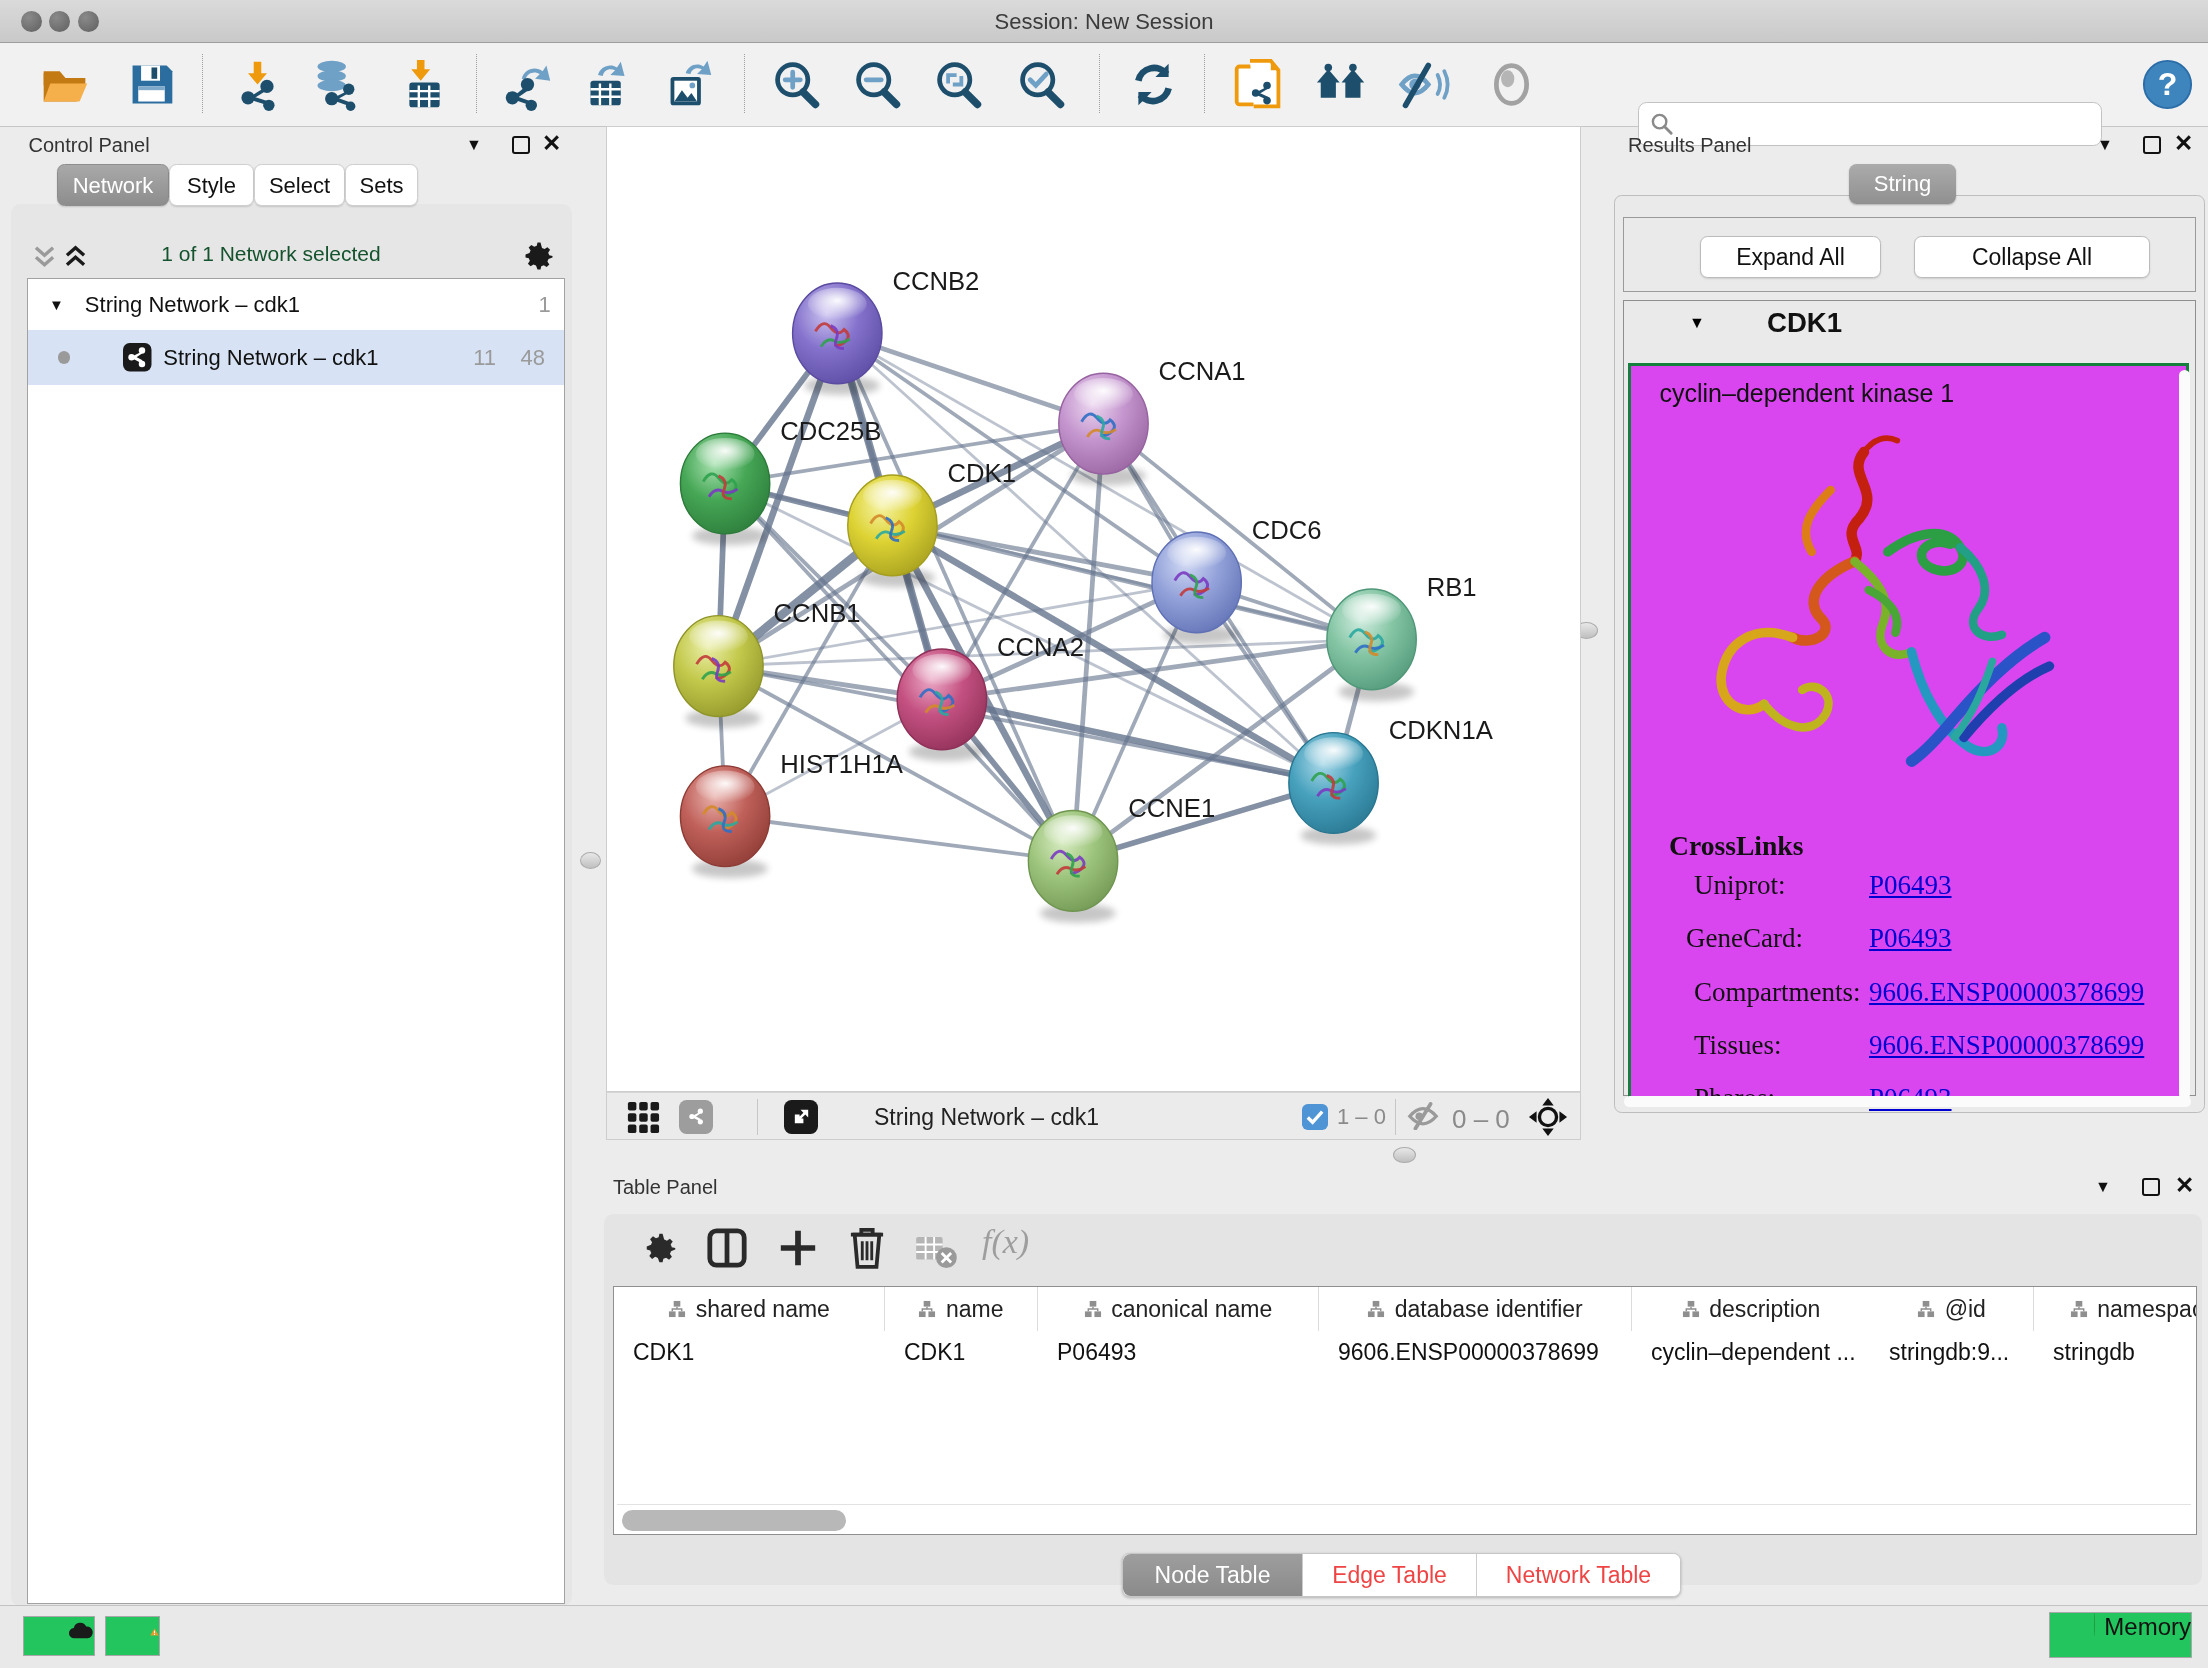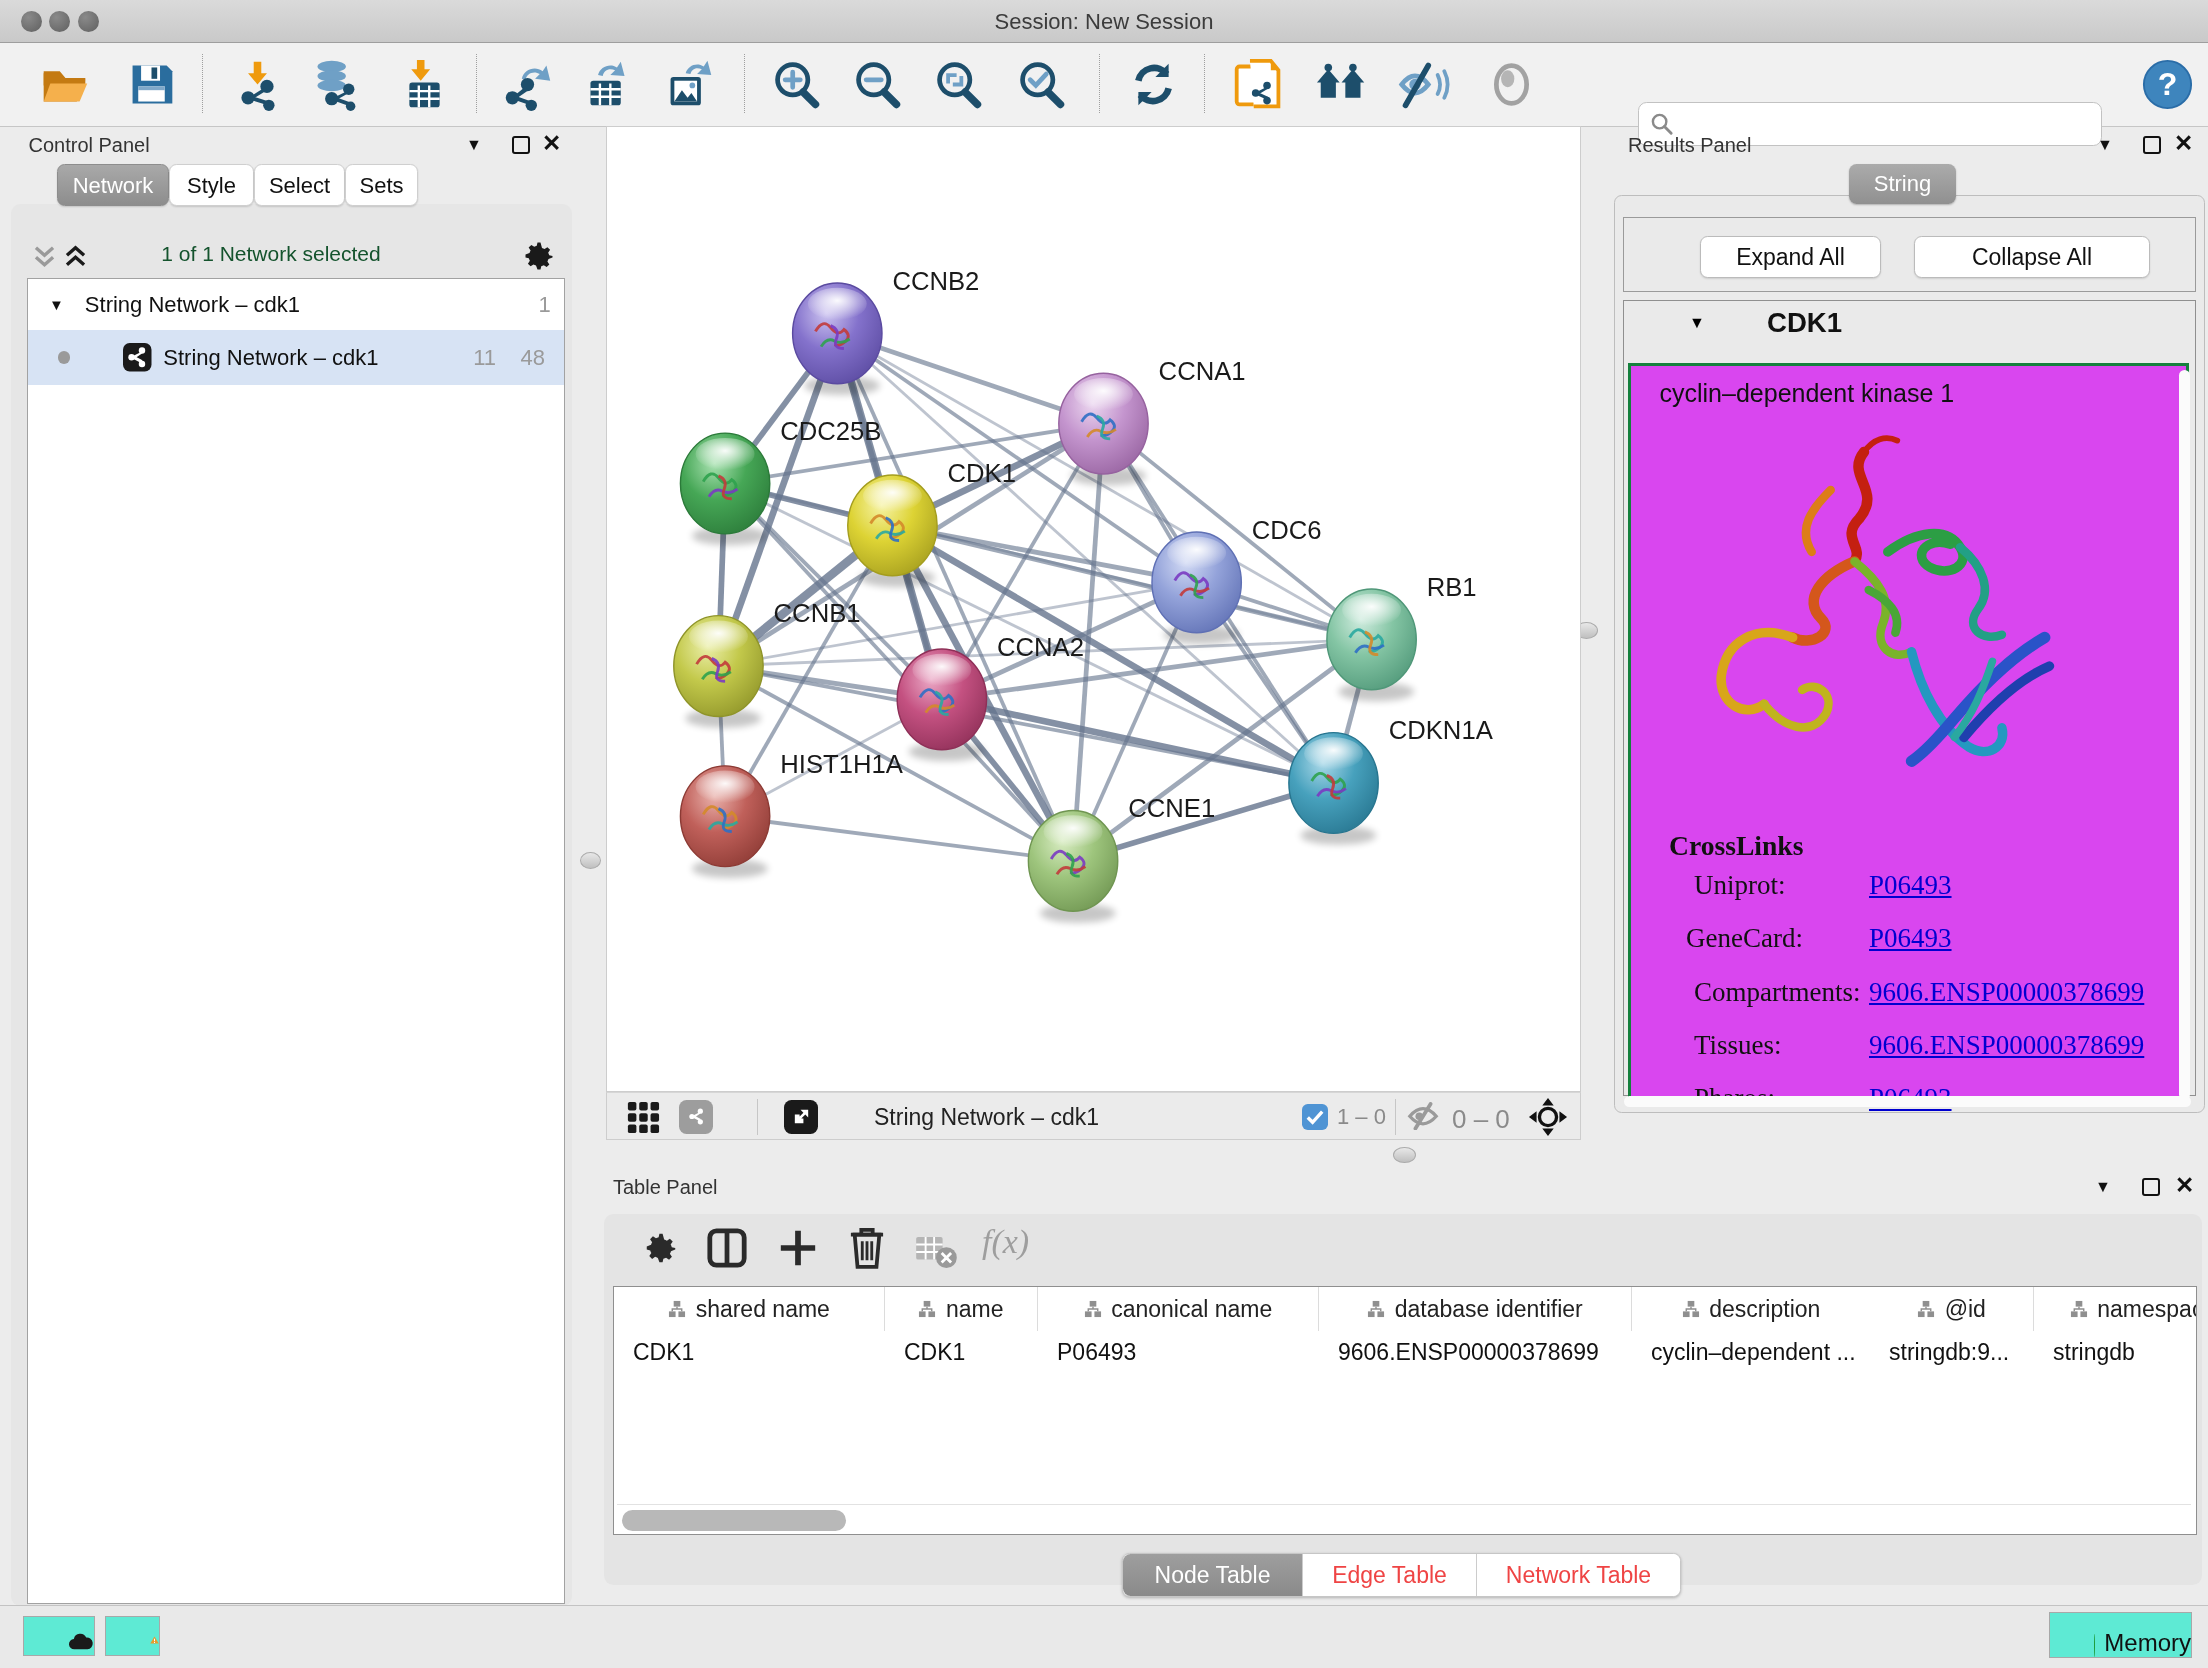--- a/index.html
+++ b/index.html
@@ -74,22 +74,22 @@
   .td-cell{position:absolute;top:44px;height:42px;display:flex;align-items:center;
     padding-left:19px;font-size:23px;color:#111;box-sizing:border-box;}
   .seg-tab{position:absolute;top:0;height:42px;line-height:42px;text-align:center;
     font-size:23px;background:#fff;color:#ef4444;border-left:1px solid #ccc;box-sizing:border-box;}
   .seg-tab.first{border-left:none;border-radius:7.6px 0 0 7.6px;}
   .seg-tab.last{border-radius:0 7.6px 7.6px 0;}
   .seg-tab.active{background:linear-gradient(#9e9e9e,#8a8a8a);color:#fff;}
   
   #statusbar{left:0;top:1605px;width:2208px;height:63px;background:#e9e9e9;
     border-top:1.9px solid #c3c3c3;}
-  .sb-btn{position:absolute;background:#5eead4;border:1.9px solid #a8a8a8;display:flex;
-    align-items:flex-end;justify-content:center;box-sizing:border-box;padding-left:44px;}
+  .sb-btn{position:absolute;background:#22c55e;border:1.9px solid #a8a8a8;display:flex;
+    align-items:flex-start;justify-content:center;box-sizing:border-box;padding-left:44px;}
   svg{display:block;}
   .hdr-tri{font-size:16px;color:#111;}
   .hdr-sq{display:inline-block;width:18px;height:18px;border:2.4px solid #111;
     border-radius:2.9px;box-sizing:border-box;}
   .hdr-x{font-size:23px;font-weight:bold;color:#111;}
 </style>
 </head>
 <body>
 
 <div id="app">

